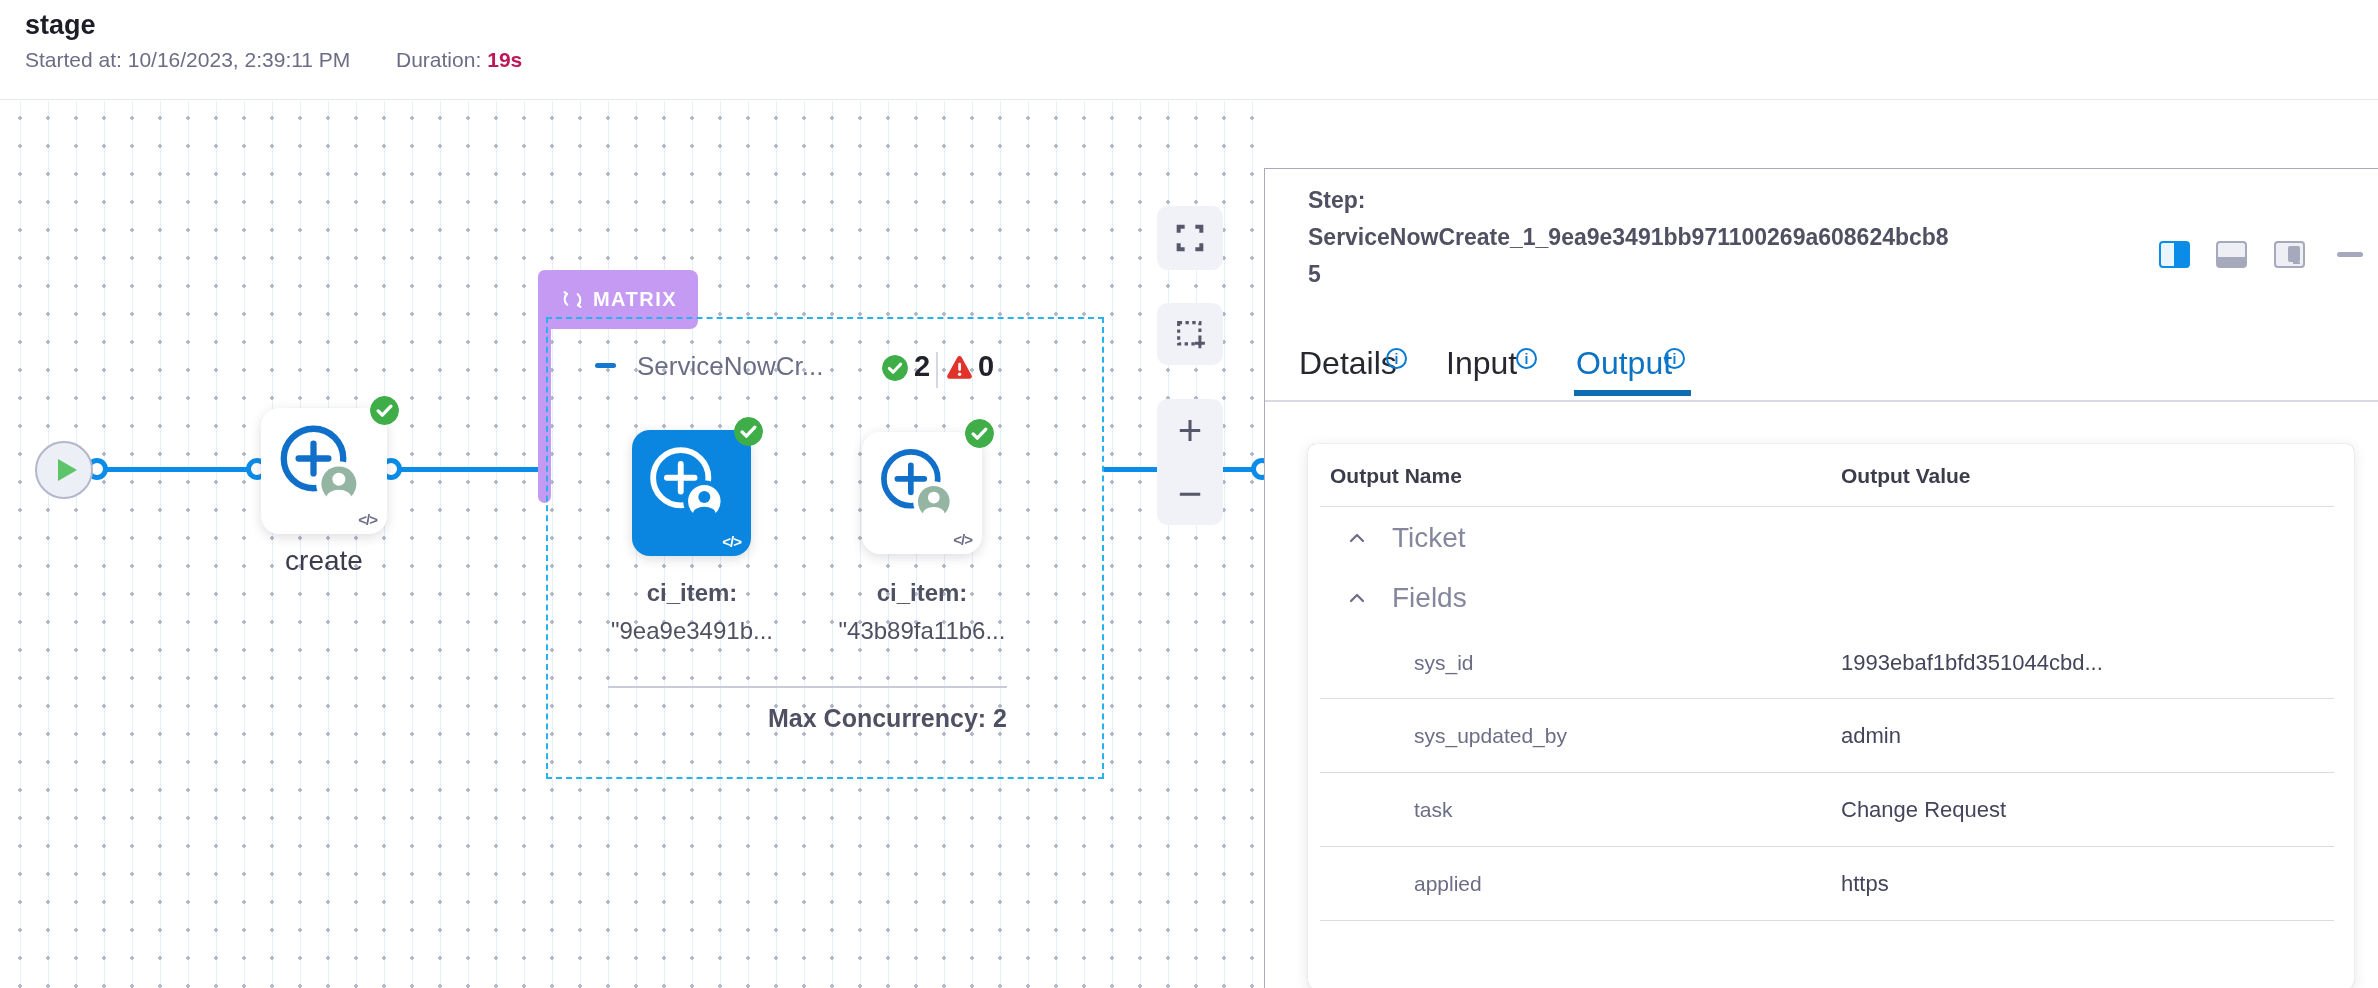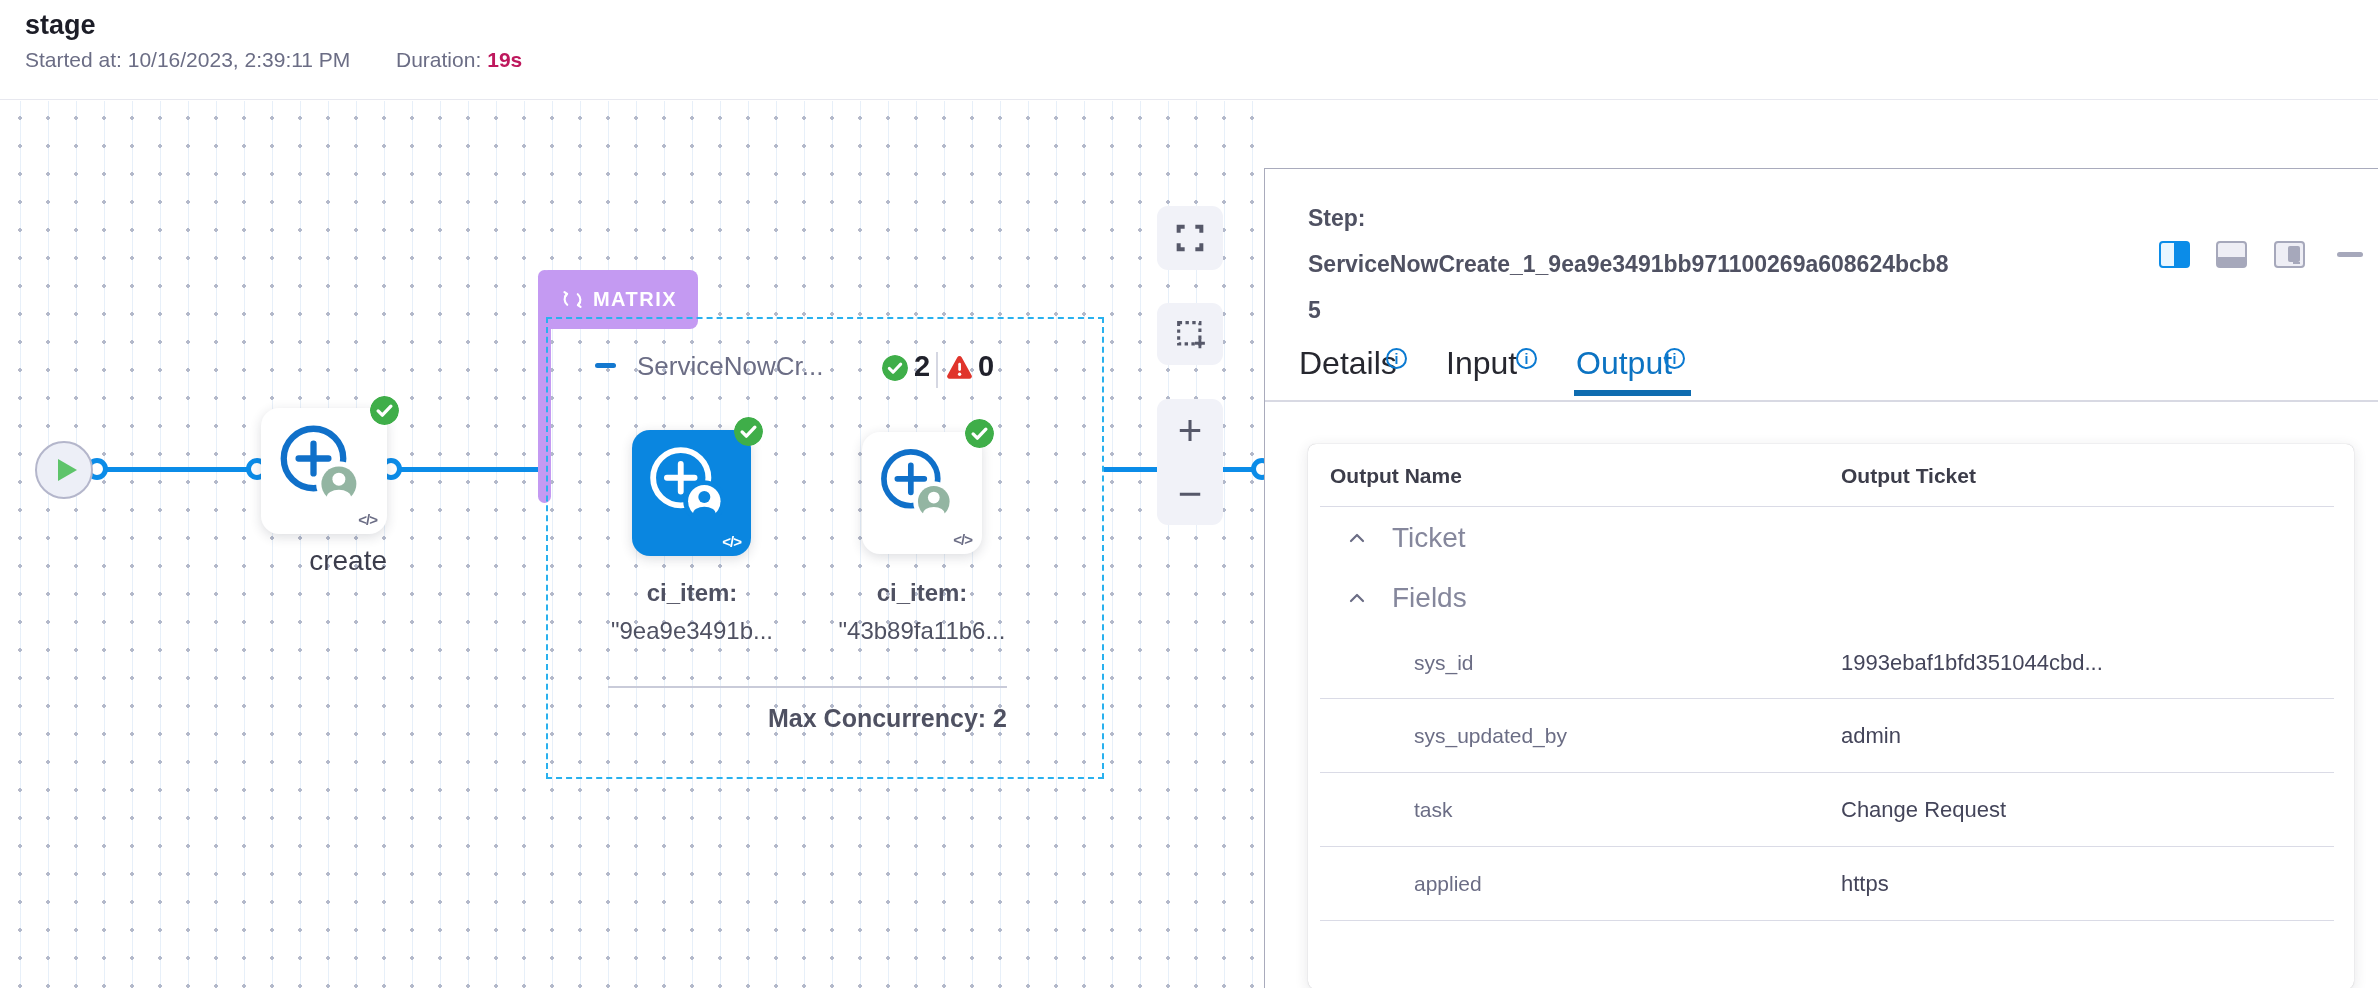--- a/index.html
+++ b/index.html
@@ -55,21 +55,21 @@
   .cv-btn { position:absolute; left:1157px; width:66px; background:#f1f2f8; border-radius:11px;
     display:flex; align-items:center; justify-content:center; }
   .zoom-panel { position:absolute; left:1157px; top:298px; width:66px; height:126px; background:#f1f2f8; border-radius:11px;
     display:flex; flex-direction:column; }
   .zoom-btn { flex:1; display:flex; align-items:center; justify-content:center; font-size:42px; font-weight:300; color:#565869; }
 
   
   .panel { position:absolute; left:1264px; top:168px; width:1114px; height:820px; background:#fff;
     border-left:1.5px solid #a9abbc; border-top:1.5px solid #a9abbc; }
   .step-title { position:absolute; left:43px; top:13px; width:645px; font-size:23px; font-weight:600;
-    color:#4f5162; line-height:46px; overflow-wrap:anywhere;margin-top:13px; }
+    color:#4f5162; line-height:37px; overflow-wrap:anywhere; }
 
   .layout-toggle { position:absolute; top:72px; width:31px; height:27px; border-radius:4px; }
   .lt-right { left:894px; border:2.5px solid #0b8ce8; background:linear-gradient(to right, #e9f6ff 0 50%, #0b8ce8 50% 100%); }
   .lt-bottom { left:951px; border:2.5px solid #a6a8bb; background:linear-gradient(to bottom, #eeeef5 0 62%, #a6a8bb 62% 100%); }
   .lt-float { left:1009px; border:2.5px solid #a6a8bb; background:#eeeef5; }
   .lt-float::before { content:""; position:absolute; right:3px; top:3px; width:12px; height:16px; background:#a6a8bb; border-radius:2px; }
   .lt-float::after { content:""; position:absolute; right:3px; bottom:2px; width:7px; height:2.5px; background:#a6a8bb; }
   .minimize-dash { position:absolute; left:1072px; top:83px; width:26px; height:5px; background:#a6a8bb; border-radius:3px; }
 
   .tab { position:absolute; top:176px; font-size:32px; color:#26272f; }
@@ -136,21 +136,21 @@
         <circle cx="36.5" cy="36.5" r="10" fill="#93b5a2"></circle>
         <circle cx="36.5" cy="33.8" r="3.7" fill="#fff"></circle>
         <ellipse cx="36.5" cy="44.2" rx="7" ry="4.4" fill="#fff"></ellipse>
       </svg>
       <div class="code-glyph">&lt;/&gt;</div>
       <svg class="check-badge" style="left:109px; top:-12px;" viewBox="0 0 20 20">
         <circle cx="10" cy="10" r="10" fill="#3fae49"></circle>
         <path d="M5.6 10.3l2.9 2.9 5.9-6.2" stroke="#fff" stroke-width="2.3" fill="none" stroke-linecap="round" stroke-linejoin="round"></path>
       </svg>
     </div>
-    <div class="node-label" style="left:261px; top:444px; width:126px; text-align:right;">create</div>
+    <div class="node-label" style="left:261px; top:444px; width:126px; text-align:center;">create</div>
 
     <div class="matrix-strip"></div>
     <div class="matrix-badge">
       <svg width="23" height="23" viewBox="0 0 24 24" fill="none" stroke="#fff" stroke-width="2.2" stroke-linecap="round" stroke-linejoin="round">
         <path d="M6.5 17.5A7.6 7.6 0 0 1 6 6.3"></path>
         <path d="M17.5 6.5A7.6 7.6 0 0 1 18 17.7"></path>
         <path d="M3.6 4.2 6.4 6.2 4.4 9"></path>
         <path d="M20.4 19.8 17.6 17.8 19.6 15"></path>
       </svg>
       <span>MATRIX</span>
@@ -245,21 +245,21 @@
     <div class="tab" style="left:181px;">Input</div>
     <i class="info-icon" style="left:251px;">i</i>
     <div class="tab active" style="left:311px;">Output</div>
     <i class="info-icon" style="left:399px;">i</i>
     <div class="tab-underline"></div>
     <div class="tab-divider"></div>
 
     <div class="out-table">
       <div class="t-row t-head sep">
         <div class="col-name">Output Name</div>
-        <div class="col-value">Output Ticket</div>
+        <div class="col-value">Output Value</div>
       </div>
 
       <div class="t-row t-group">
         <span class="chev">
           <svg width="16" height="10" viewBox="0 0 16 10" fill="none" stroke="#6b6d85" stroke-width="2.2" stroke-linecap="round" stroke-linejoin="round">
               <path d="M2 8l6-6 6 6"></path>
             </svg>
         </span>
         <span class="g-label">Ticket</span>
       </div>

